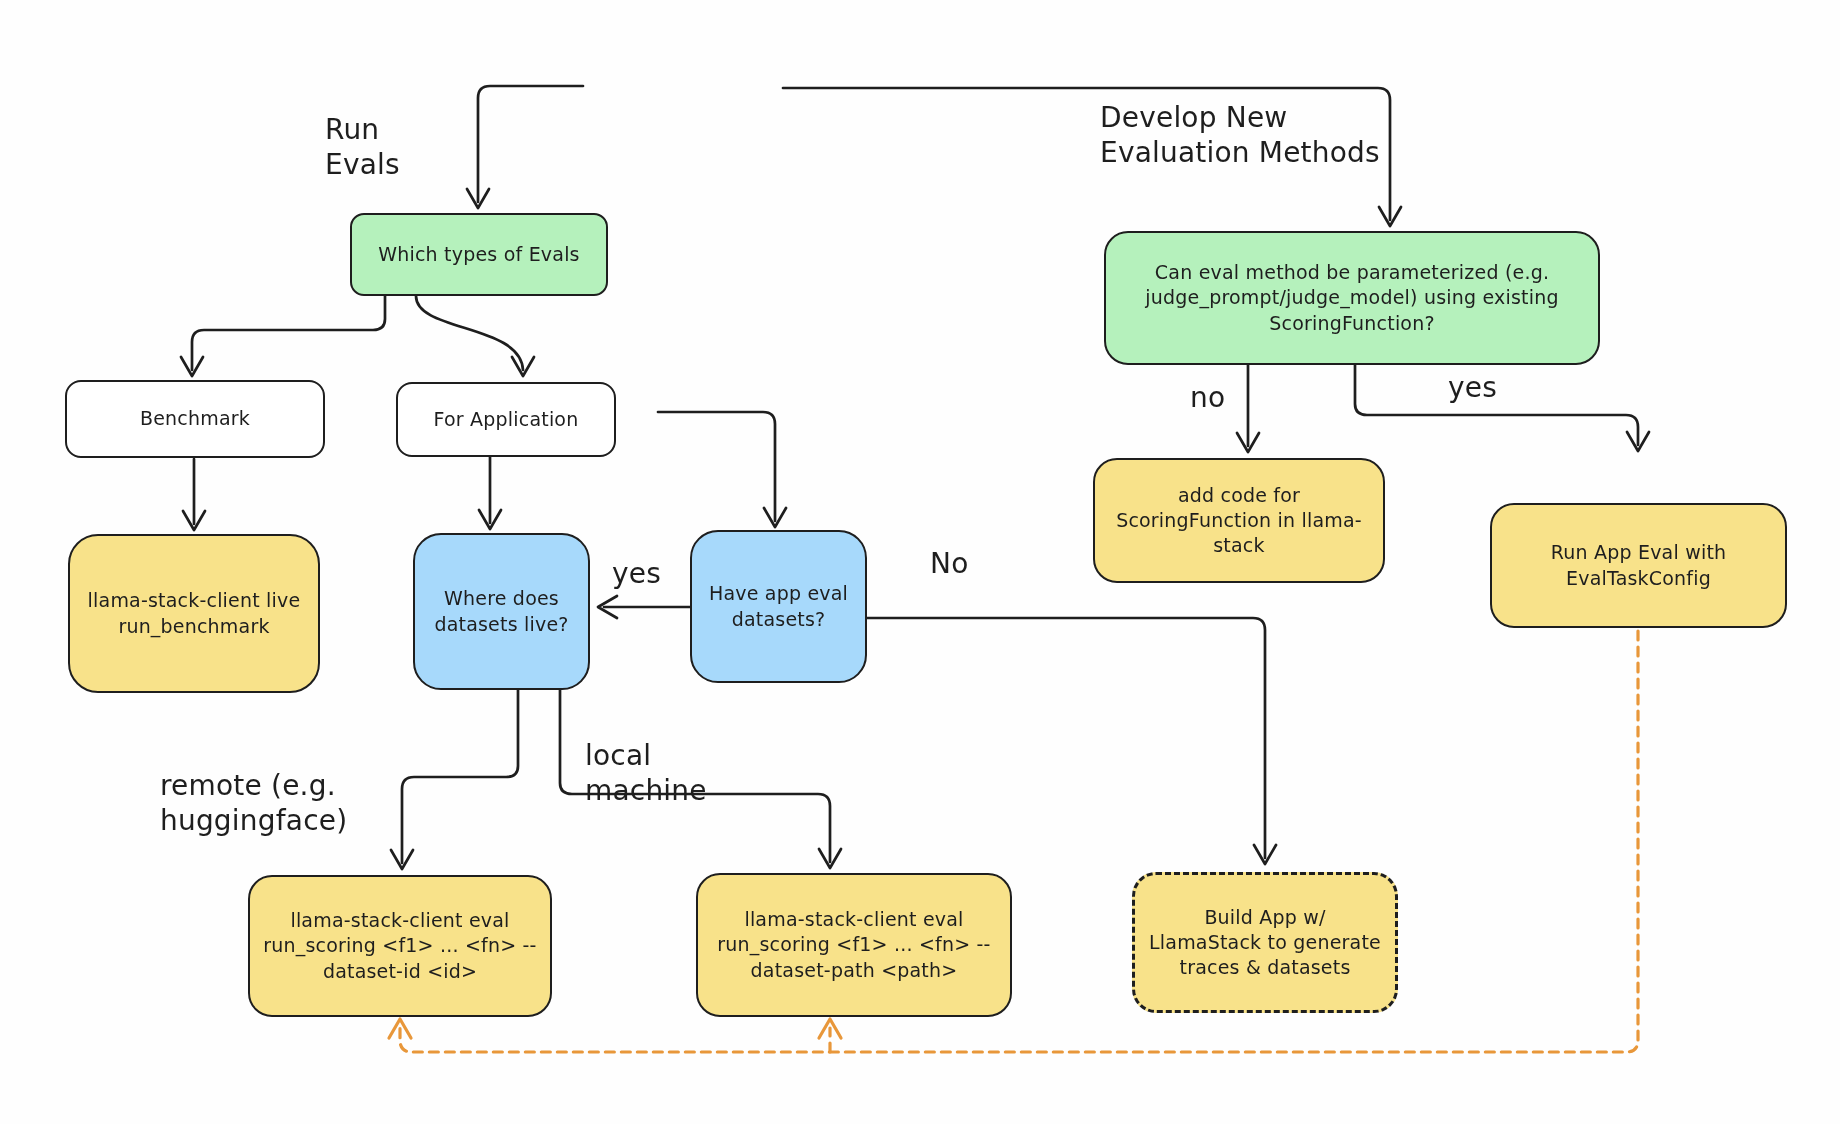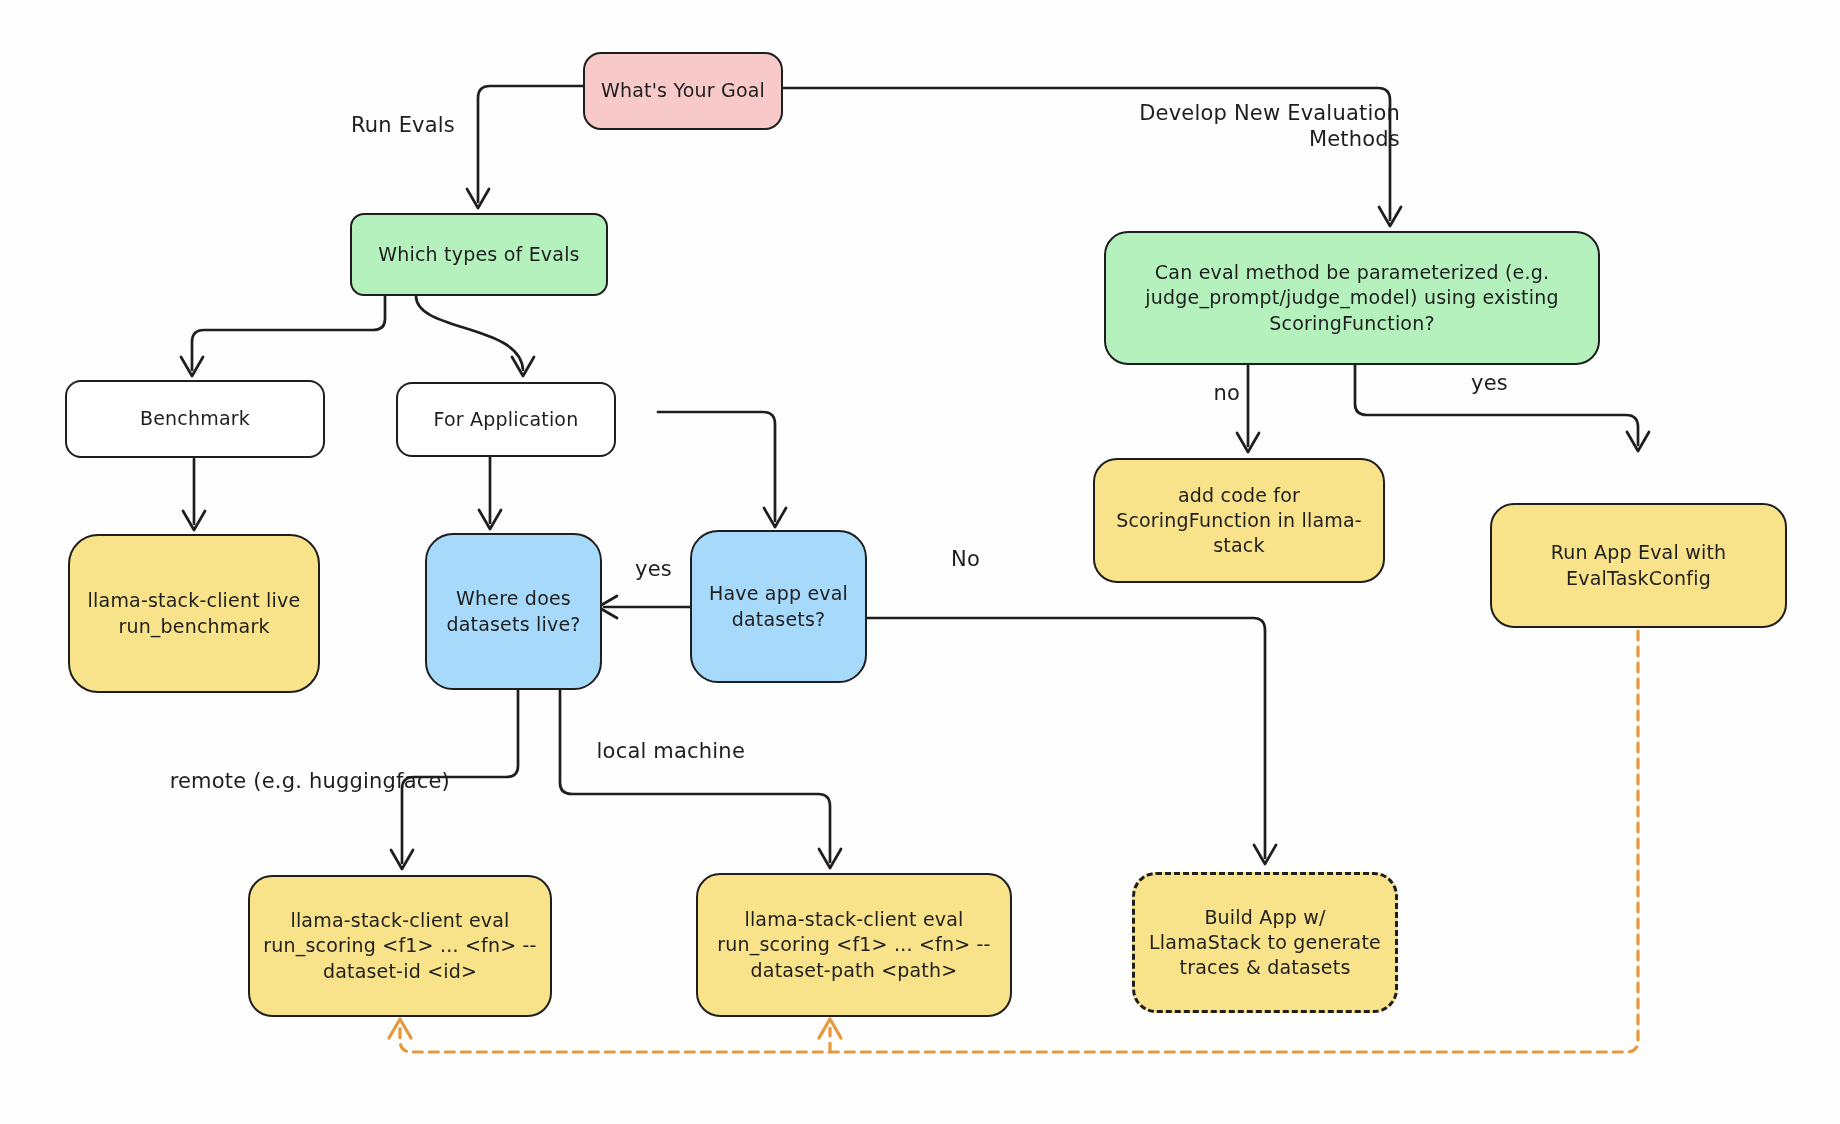--- a/index.html
+++ b/index.html
@@ -29,22 +29,22 @@
   .green  { background: #b5f1bc; }
   .blue   { background: #a7d9fb; }
   .yellow { background: #f8e28a; }
   .white  { background: #ffffff; }
   .r-lg   { border-radius: 28px; }
   .r-md   { border-radius: 24px; padding-left: 12px; }
   .dashed-border { border: 3px dashed #1e1e1e; }
 
   .edge-label {
     position: absolute;
-    font-size: 21px;
-    text-align: right;
+    font-size: 28px;
+    text-align: left;
     line-height: 1.25;
     letter-spacing: 0.2px;
     white-space: normal;
   }
 </style>
 </head>
 <body>
 
 <div id="canvas">
 
@@ -91,23 +91,20 @@
       <polyline points="1627,432 1638,451 1649,432"></polyline>
     </g>
     <g fill="none" stroke="#e8973a" stroke-width="3.2" stroke-linecap="round" stroke-linejoin="round">
       <path stroke-dasharray="9 7" d="M 1638 583 V 1040 Q 1638 1052 1626 1052 H 412 Q 400 1052 400 1040 V 1028"></path>
       <path stroke-dasharray="9 7" d="M 830 1052 V 1028"></path>
       <polyline points="389,1038 400,1019 411,1038"></polyline>
       <polyline points="819,1038 830,1019 841,1038"></polyline>
     </g>
   </svg>
 
-  <div class="node pink" style="left:583px; top:52px; width:200px; height:78px; border-radius:18px;">
-    <span>What's Your Goal</span>
-  </div>
 
   <div class="node green" style="left:350px; top:213px; width:258px; height:83px; border-radius:14px;">
     <span>Which types of Evals</span>
   </div>
 
   <div class="node green r-md" style="left:1104px; top:231px; width:496px; height:134px;">
     <span>Can eval method be parameterized (e.g. judge_prompt/judge_model) using existing ScoringFunction?</span>
   </div>
 
   <div class="node white" style="left:65px; top:380px; width:260px; height:78px;">
@@ -115,21 +112,21 @@
   </div>
 
   <div class="node white" style="left:396px; top:382px; width:220px; height:75px;">
     <span>For Application</span>
   </div>
 
   <div class="node yellow" style="left:68px; top:534px; width:252px; height:159px; border-radius:30px;">
     <span>llama-stack-client live run_benchmark</span>
   </div>
 
-  <div class="node blue r-lg" style="left:413px; top:533px; width:177px; height:157px;margin-left:12px;">
+  <div class="node blue r-lg" style="left:413px; top:533px; width:177px; height:157px;">
     <span>Where does datasets live?</span>
   </div>
 
   <div class="node blue r-lg" style="left:690px; top:530px; width:177px; height:153px;">
     <span>Have app eval datasets?</span>
   </div>
 
   <div class="node yellow r-md" style="left:1093px; top:458px; width:292px; height:125px;">
     <span>add code for ScoringFunction in llama-stack</span>
   </div>

